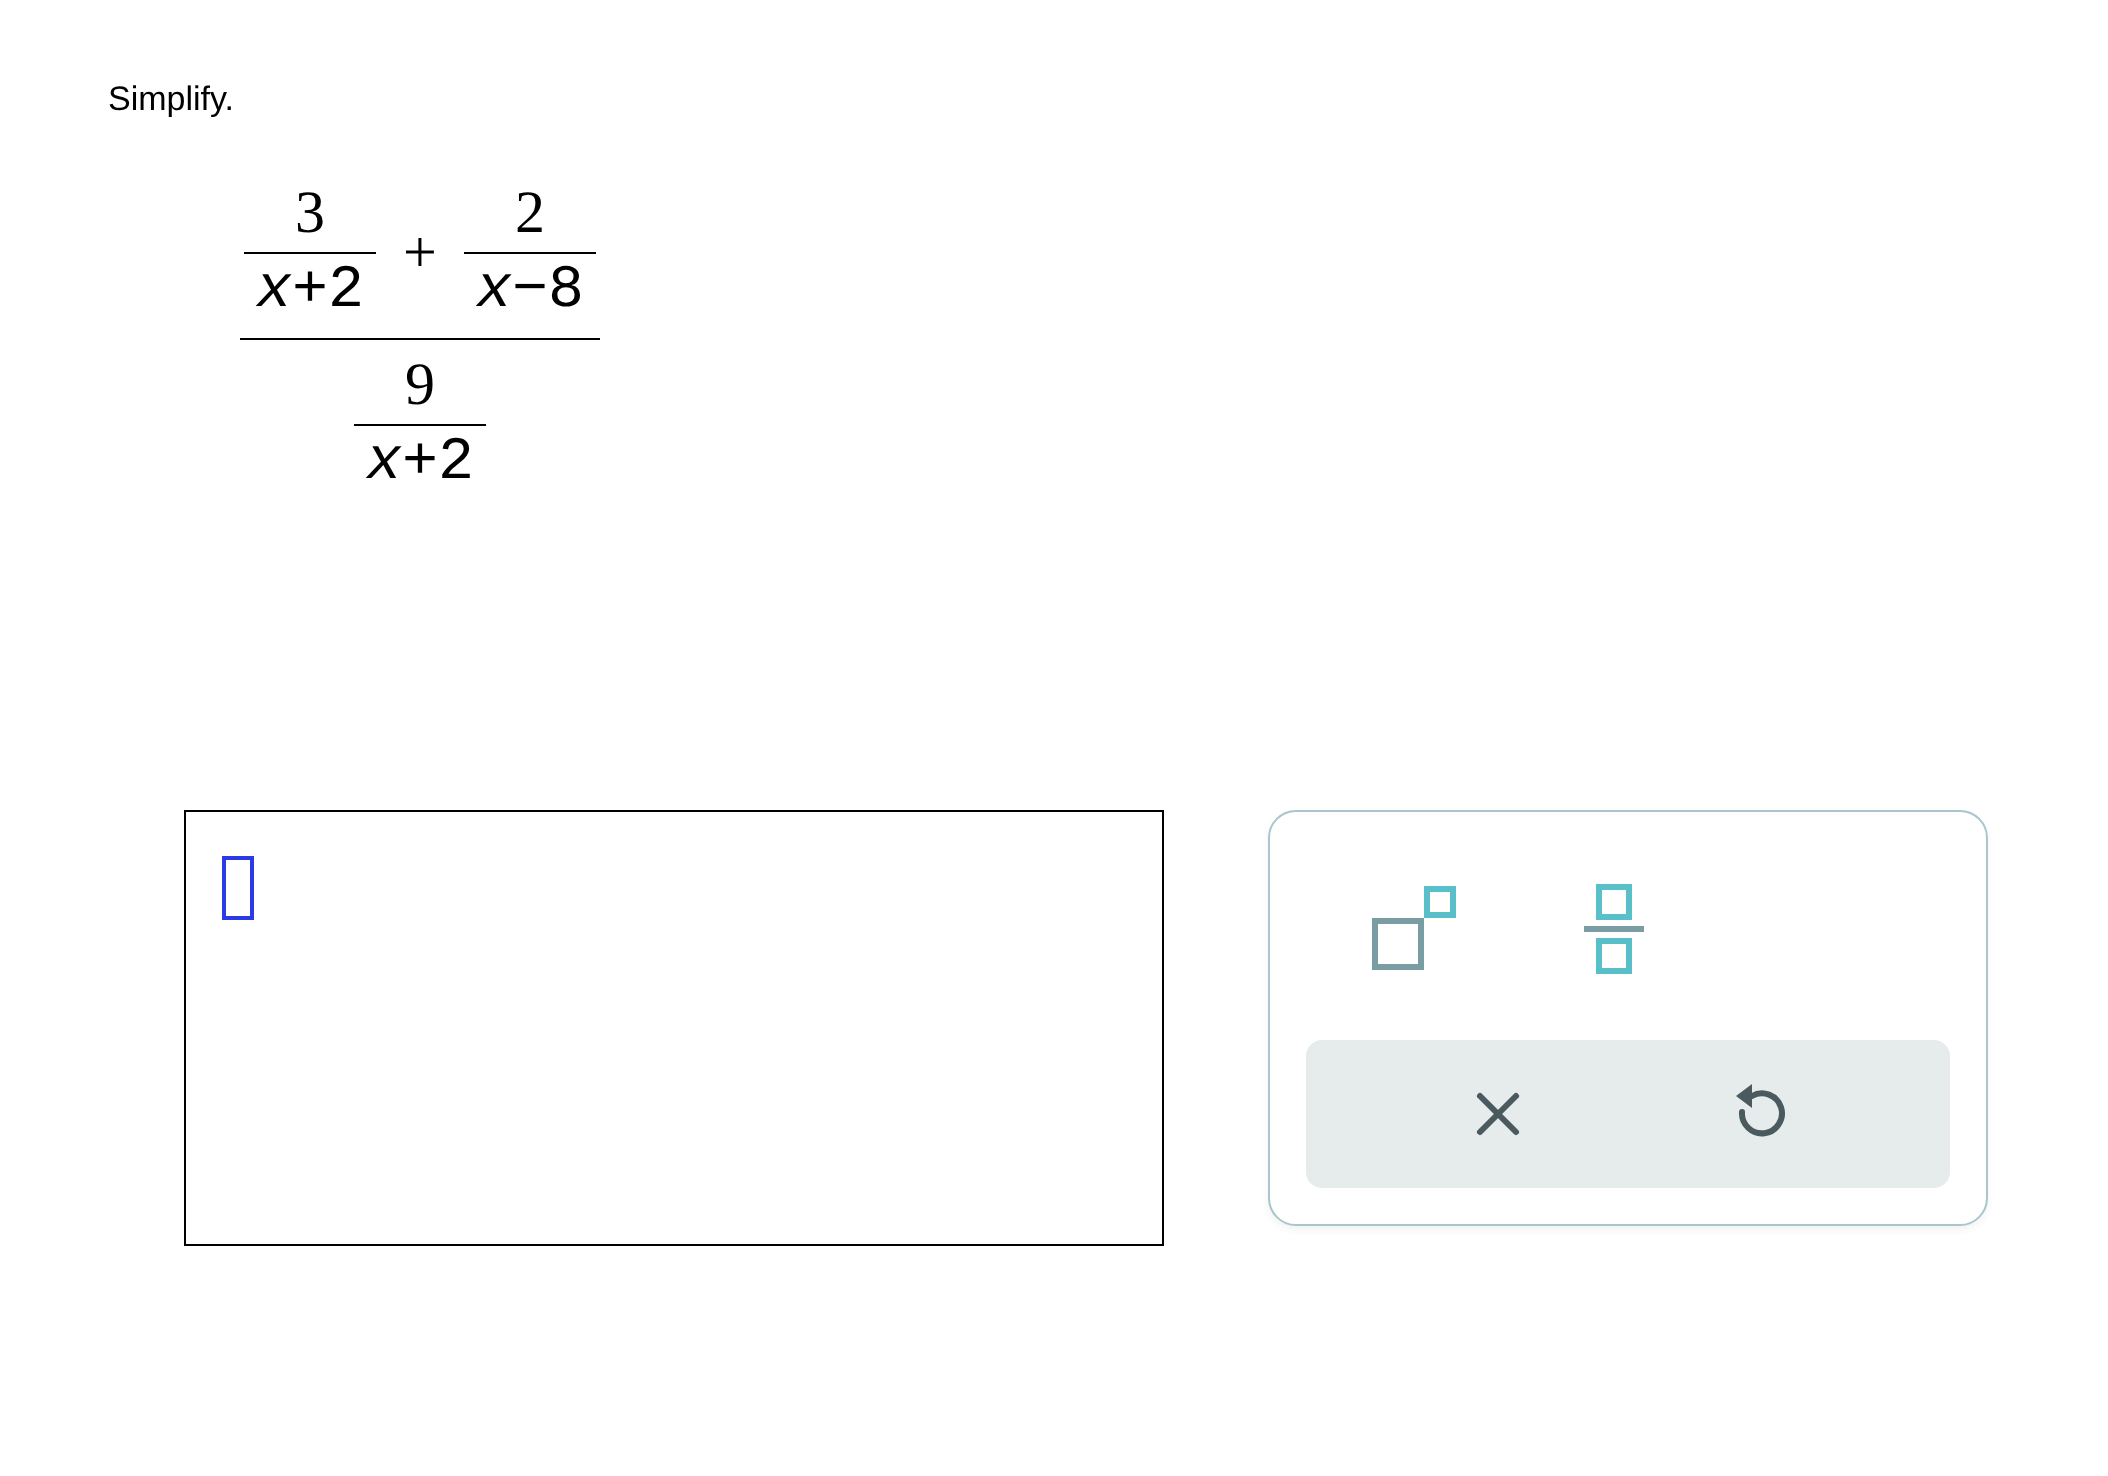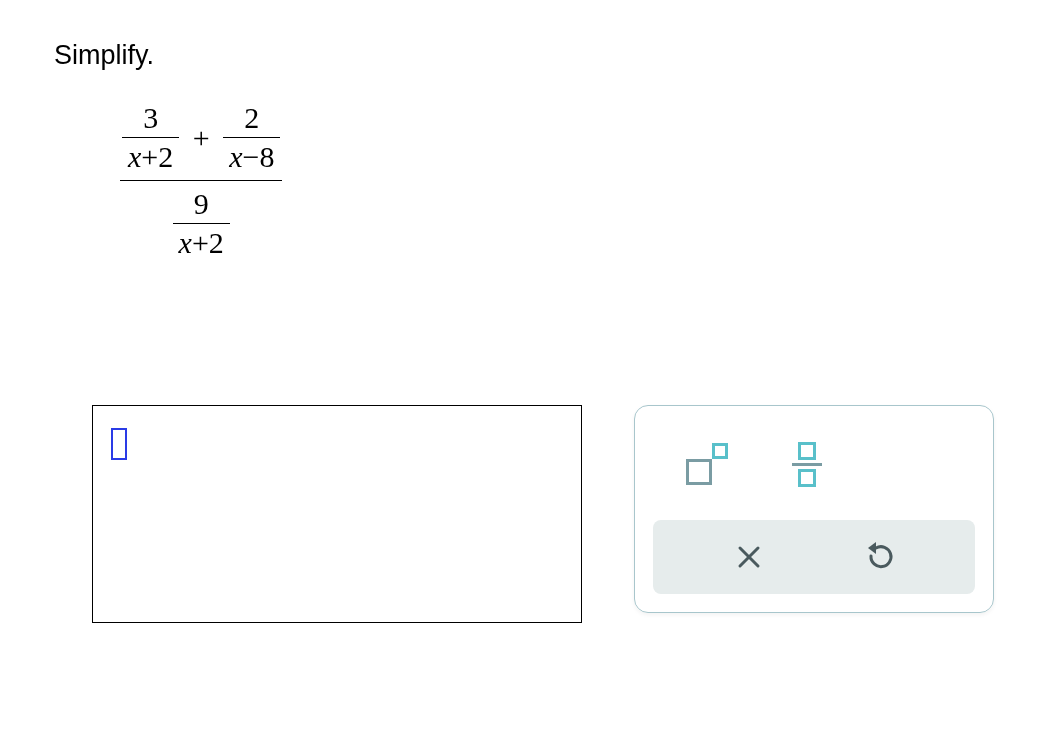--- a/index.html
+++ b/index.html
@@ -6,38 +6,38 @@
     body {
       font-family: Arial, Helvetica, sans-serif;
       background: #fff;
       width: 1054px;
       height: 738px;
       position: relative;
       padding: 40px 50px;
       color: #000;
     }
     .prompt {
-      font-size: 27px;
+      font-size: 17px;
       margin-bottom: 30px;
       margin-left: 4px;
     }
     .math {
       font-family: 'Times New Roman', Times, serif;
       font-size: 30px;
       margin-left: 70px;
       display: inline-block;
     }
     .frac {
       display: inline-block;
       text-align: center;
       vertical-align: middle;
       font-style: italic;
     }
     .frac .num { display: block; padding: 0 6px 2px 6px; }
-    .frac .den { display: block; border-top: 1.5px solid #000; padding: 2px 6px 0 6px; }
+    .frac .den { display: block; border-top: 1.5px solid #000; padding: 2px 6px 0 6px; font-family: Liberation Mono, monospace; }
     .bigfrac .bignum { display: block; padding: 0 2px 6px 2px; }
     .bigfrac .bigden { display: block; border-top: 1.5px solid #000; padding: 6px 2px 0 2px; }
     .op { font-style: normal; display: inline-block; vertical-align: middle; padding: 0 6px; }
     .upright { font-style: normal; }
     .var { font-style: italic; }
 
     .answer-area {
       position: absolute;
       left: 92px;
       top: 405px;

